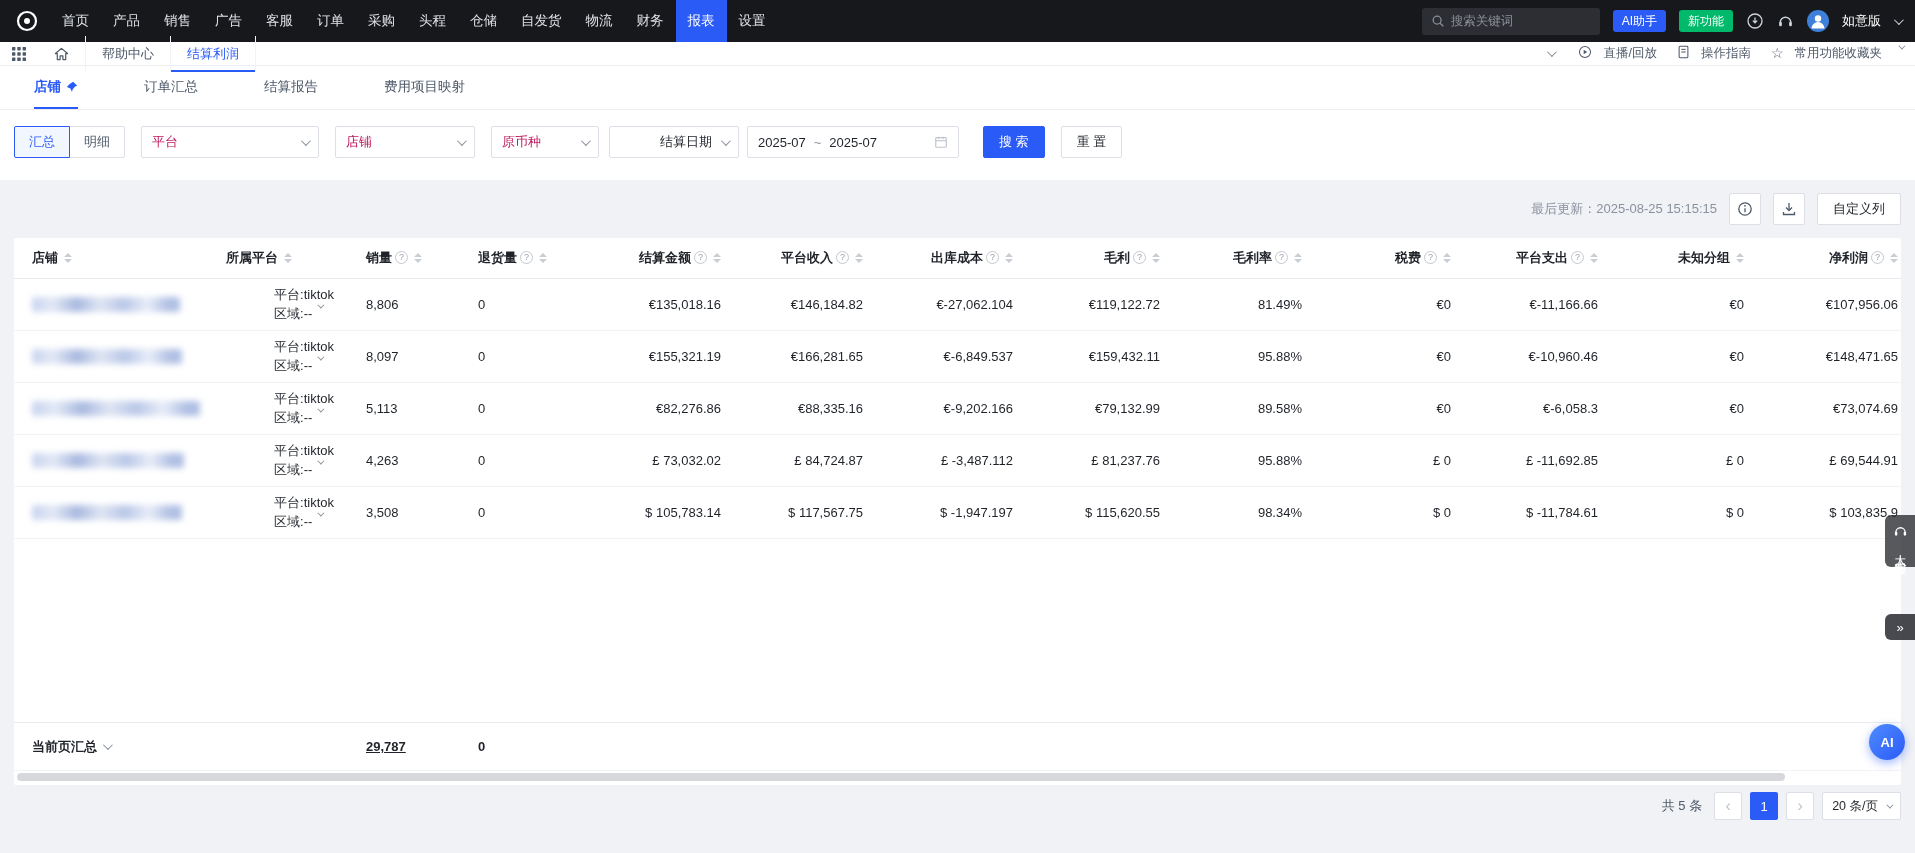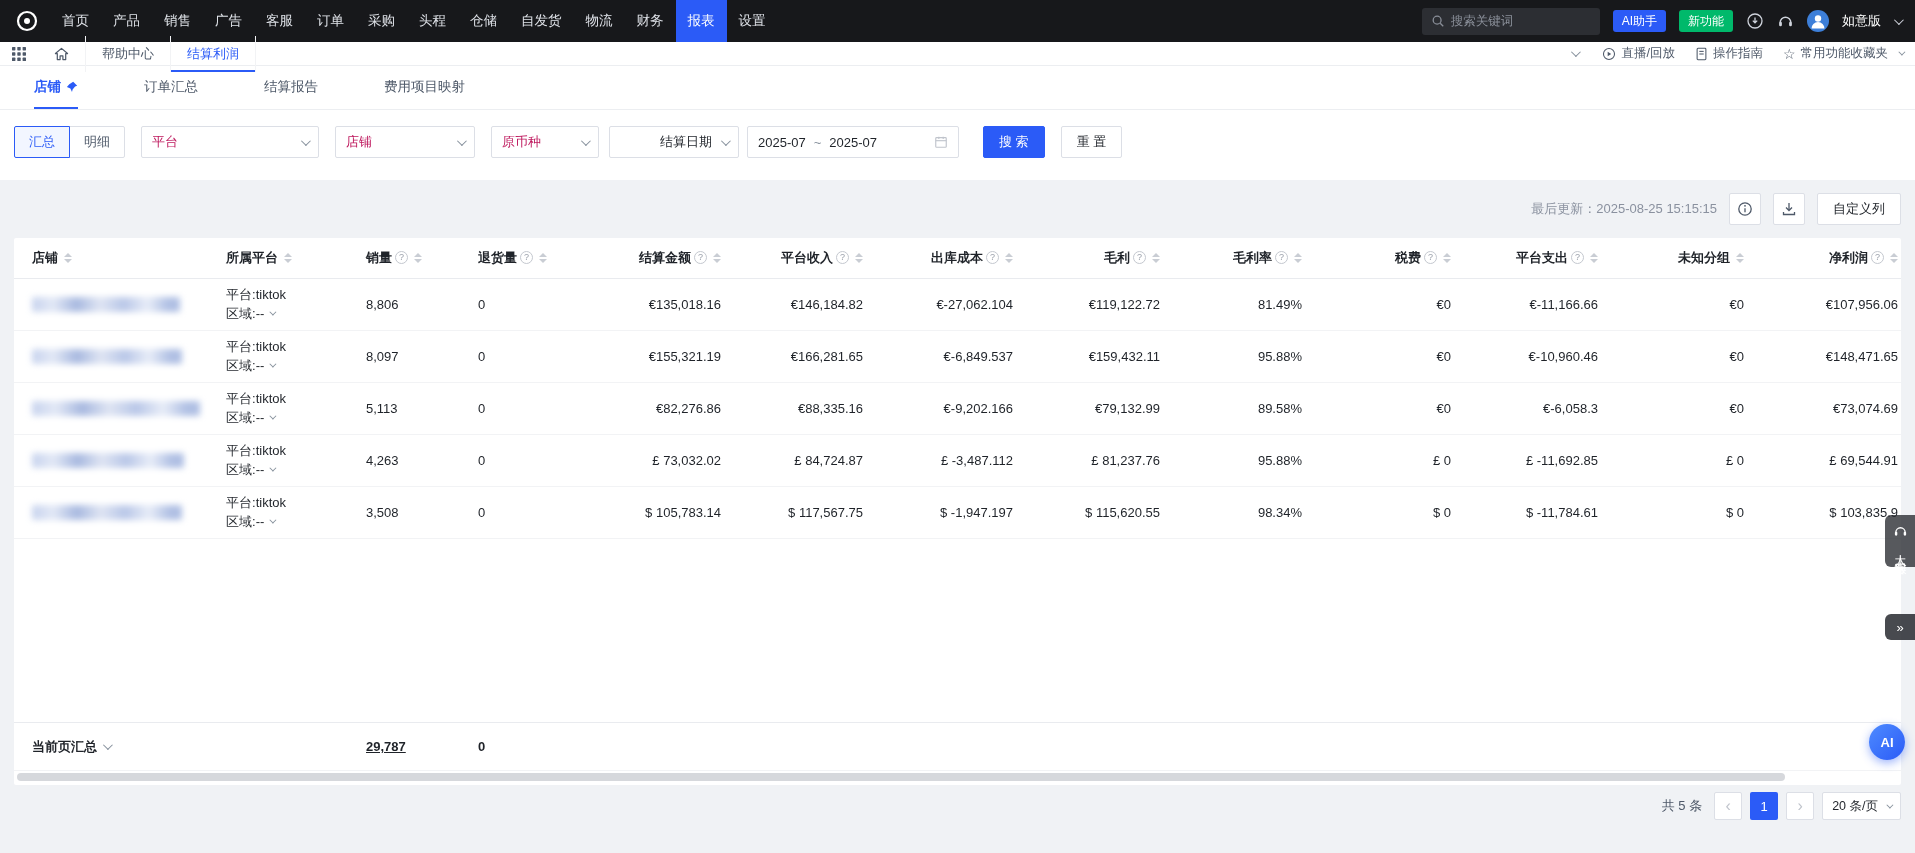--- a/index.html
+++ b/index.html
@@ -31,21 +31,21 @@
   .chev.white{border-color:#cfd3dc;}
   .chev.sm{width:5px;height:5px;margin-left:5px;}
 
   
   .secondbar{height:24px;background:#fff;border-bottom:1px solid var(--line);display:flex;align-items:center;padding:0 12px;}
   .grid-icon{display:inline-flex;margin-right:12px;cursor:pointer;}
   .ws-tab{height:36px;display:flex;align-items:center;padding:0 16px;font-size:13px;color:#4e5969;cursor:pointer;border-right:1px solid #f2f3f5;}
   .ws-tab:first-of-type{border-left:1px solid #f2f3f5;}
   .ws-tab.active{color:var(--accent);box-shadow:inset 0 -2px 0 var(--accent);}
   .bar-right{margin-left:auto;display:flex;align-items:center;gap:20px;color:#4e5969;font-size:12.5px;}
-  .bar-link{display:inline-flex;align-items:center;gap:5px;cursor:pointer;white-space:nowrap;}
+  .bar-link{display:inline-flex;gap:11px;cursor:pointer;white-space:nowrap;}
   .star-ic::before{content:"☆";font-size:14px;color:#4e5969;}
 
   
   .subtabs{height:44px;background:#fff;border-bottom:1px solid var(--line);display:flex;align-items:flex-end;padding:0 34px;gap:66px;}
   .sub-tab{height:44px;display:flex;align-items:center;gap:5px;font-size:13.5px;color:#4e5969;cursor:pointer;position:relative;}
   .sub-tab.active{color:var(--accent);font-weight:bold;}
   .sub-tab.active::after{content:"";position:absolute;left:0;right:0;bottom:0;height:2px;background:var(--accent);}
 
   
   .filterbar{background:#fff;padding:16px 14px 22px;display:flex;align-items:center;gap:16px;}
@@ -82,21 +82,21 @@
   .tbl th:nth-child(n+5),.tbl td:nth-child(n+5){text-align:right;}
   .tbl th:first-child,.tbl td:first-child{padding-left:18px;}
   .tbl tbody td{height:52px;border-bottom:1px solid #f2f3f5;}
   .thc{display:inline-flex;align-items:center;gap:3px;cursor:pointer;}
   .sorter{display:inline-flex;flex-direction:column;gap:2px;margin-left:3px;cursor:pointer;}
   .tri{width:0;height:0;border-left:4px solid transparent;border-right:4px solid transparent;}
   .tri.up{border-bottom:4.5px solid #c9cdd4;}
   .tri.dn{border-top:4.5px solid #c9cdd4;}
   .help{width:13px;height:13px;border:1px solid #c4c8cf;border-radius:50%;color:#9aa0aa;font-size:9px;line-height:11px;text-align:center;display:inline-block;font-weight:400;cursor:pointer;flex:none;}
   .help::before{content:"?";}
-  .pline{line-height:19px;display:flex;align-items:center;}
+  .pline{line-height:19px;display:flex;align-items:flex-start;margin-left:48px;}
   .store-blur{width:150px;height:15px;border-radius:2px;filter:blur(3px);
     background:linear-gradient(90deg,#c7d3ee 0%,#e3e9f6 14%,#a8b9e0 30%,#dfe5f3 46%,#b9c7e8 62%,#e8edf8 78%,#b0c0e4 92%);}
   tbody tr:nth-child(1) .store-blur{width:148px;}
   tbody tr:nth-child(3) .store-blur{width:168px;}
   tbody tr:nth-child(4) .store-blur{width:152px;}
   .spacer{flex:1;}
   table.summary td{height:48px;font-weight:bold;border-top:1px solid #e9ebef;}
   .sum-label{display:inline-flex;align-items:center;gap:6px;cursor:pointer;}
   .fake-scrollbar{height:12px;margin:0 3px 2px;display:flex;align-items:center;}
   .fake-scrollbar .thumb{height:8px;width:94%;background:#d6d8dc;border-radius:4px;cursor:pointer;}

